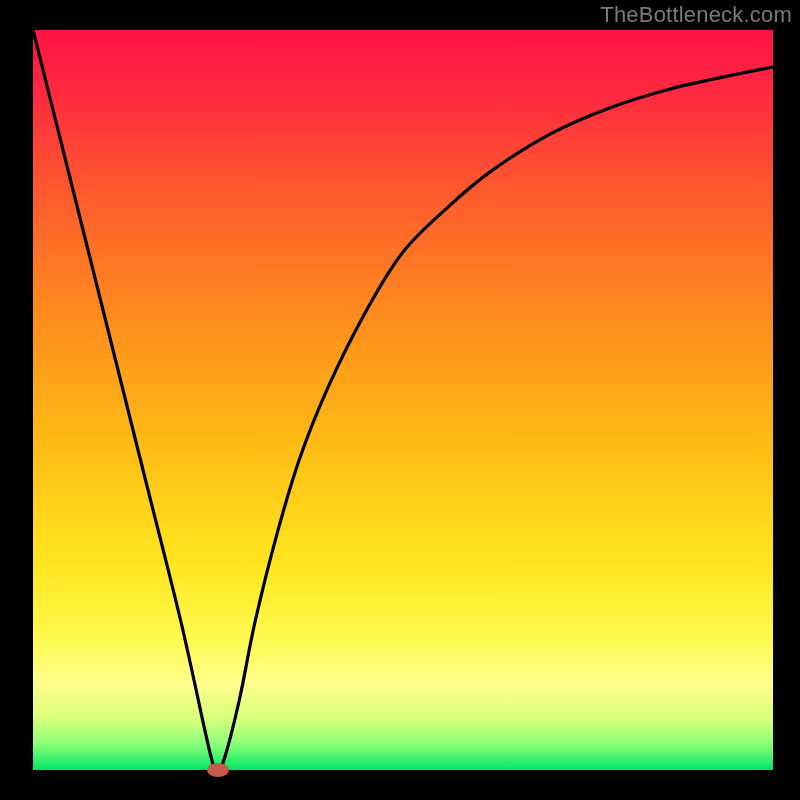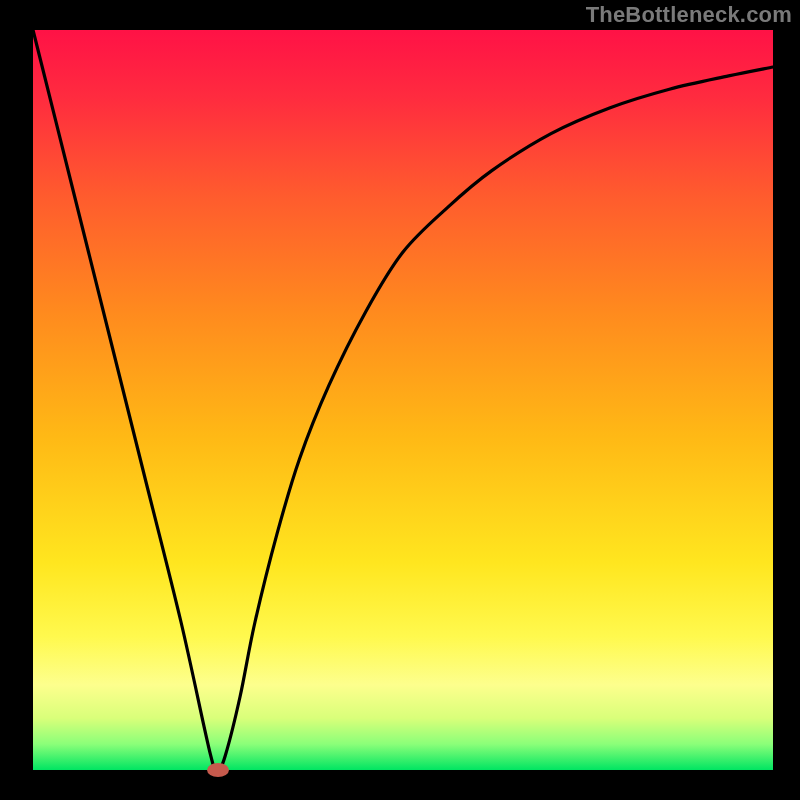--- a/index.html
+++ b/index.html
@@ -1,17 +1,17 @@
 <!DOCTYPE html>
 <html><head>
 <meta charset="utf-8">
 <style>
 html,body{margin:0;padding:0;width:800px;height:800px;overflow:hidden;background:#fff;font-family:Arial,Helvetica,sans-serif}
 .wrap{position:relative;width:800px;height:800px}
-.watermark{position:absolute;top:2px;right:8px;font-size:22px;color:#7a7a7a;letter-spacing:.2px;font-weight:700}
+.watermark{position:absolute;top:2px;right:8px;font-size:22px;color:#7a7a7a;letter-spacing:.2px;font-weight:400}
 svg{display:block}
 </style>
 </head>
 <body>
 <div class="wrap">
 <div class="watermark">TheBottleneck.com</div>
 <svg width="800" height="800" viewBox="0 0 800 800">
 <defs>
 <linearGradient id="bg" x1="0" y1="0" x2="0" y2="1">
 <stop offset="0" stop-color="#ff1246"></stop>

